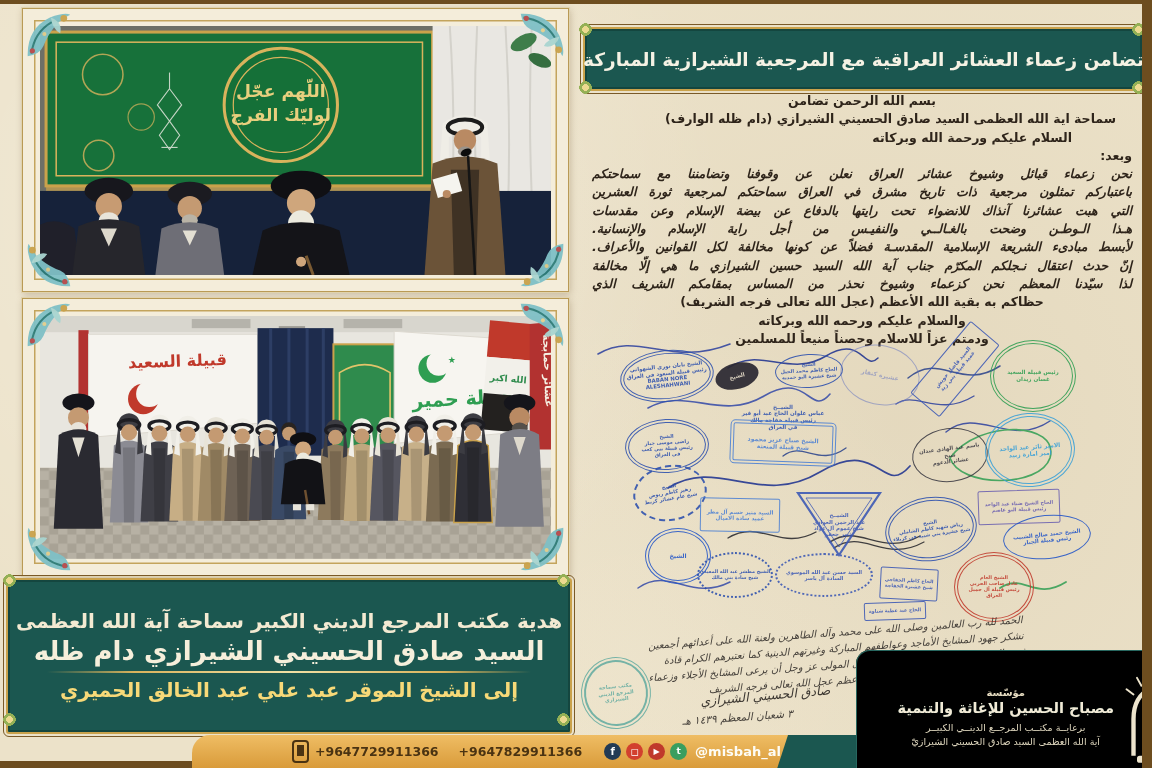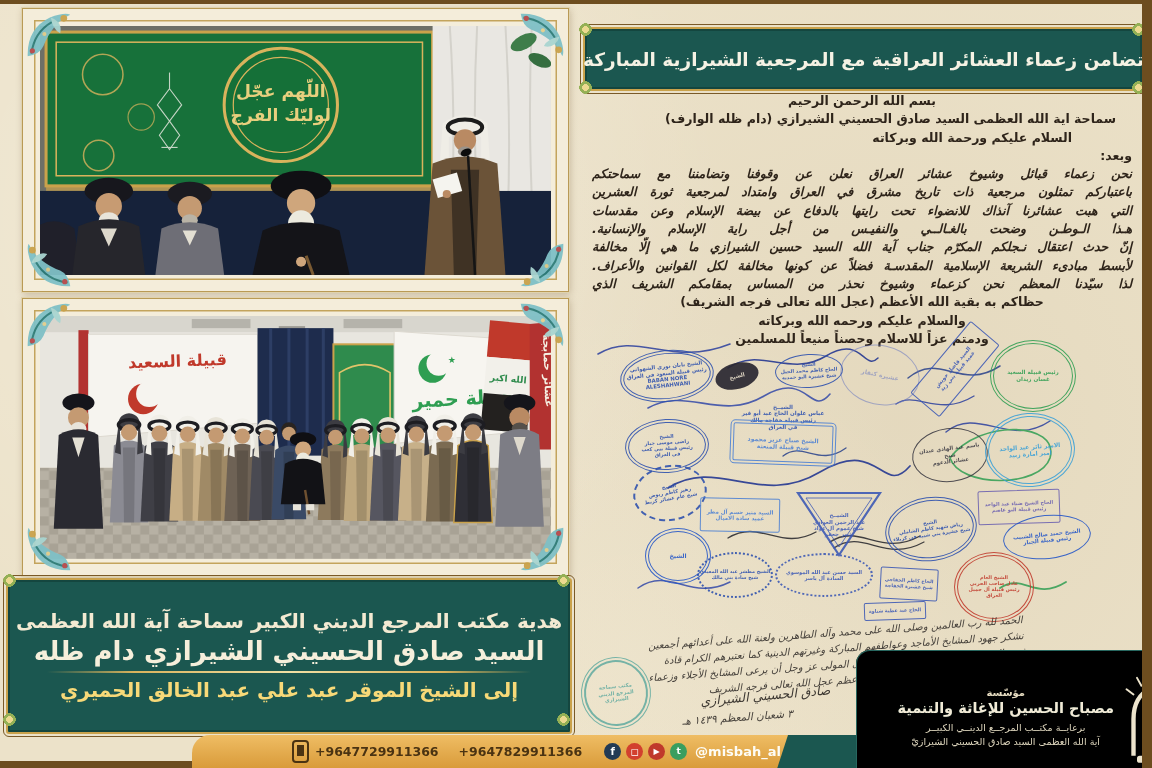--- a/index.html
+++ b/index.html
@@ -374,30 +374,30 @@
 
   <div class="ribbon" dir="rtl">
     <span>تضامن زعماء العشائر العراقية مع المرجعية الشيرازية المباركة</span>
   </div>
   <div class="orn" style="left:578px;top:22px;"></div>
   <div class="orn" style="left:1131px;top:22px;"></div>
   <div class="orn" style="left:578px;top:80px;"></div>
   <div class="orn" style="left:1131px;top:80px;"></div>
 
   <div class="letter">
-    <div class="lline l-center">بسم الله الرحمن الرحيم</div>
+    <div class="lline l-center">بسم الله الرحمن تضامن</div>
     <div class="lline l-right" style="padding-right:16px">سماحة اية الله العظمى السيد صادق الحسيني الشيرازي (دام ظله الوارف)</div>
     <div class="lline l-right" style="padding-right:60px">السلام عليكم ورحمة الله وبركاته</div>
     <div class="lline l-right">وبعد:</div>
     <div class="lline l-just">نحن زعماء قبائل وشيوخ عشائر العراق نعلن عن وقوفنا وتضامننا مع سماحتكم</div>
-    <div class="lline l-just">باعتباركم تمثلون مرجعية ذات تاريخ مشرق في العراق وامتداد لمرجعية ثورة العشرين</div>
+    <div class="lline l-just">باعتباركم تمثلون مرجعية ذات تاريخ مشرق في العراق سماحتكم لمرجعية ثورة العشرين</div>
     <div class="lline l-just">التي هبت عشائرنا آنذاك للانضواء تحت رايتها بالدفاع عن بيضة الإسلام وعن مقدسات</div>
     <div class="lline l-just">هـذا الـوطـن وضحت بالغـالــي والنفيـس من أجل راية الإسلام والإنسانية.</div>
+    <div class="lline l-just">لأبسط مبادىء الشريعة الإسلامية المقدسـة فضلاً عن كونها مخالفة لكل القوانين والأعراف.</div>
     <div class="lline l-just">إنّ حدث اعتقال نـجلكم المكرّم جناب آية الله السيد حسين الشيرازي ما هي إلّا مخالفة</div>
-    <div class="lline l-just">لأبسط مبادىء الشريعة الإسلامية المقدسـة فضلاً عن كونها مخالفة لكل القوانين والأعراف.</div>
     <div class="lline l-just">لذا سيّدنا المعظم نحن كزعماء وشيوخ نحذر من المساس بمقامكم الشريف الذي</div>
     <div class="lline l-center">حظاكم به بقية الله الأعظم (عجل الله تعالى فرجه الشريف)</div>
     <div class="lline l-center">والسلام عليكم ورحمه الله وبركاته</div>
     <div class="lline l-center">ودمتم عزاً للاسلام وحصناً منيعاً للمسلمين</div>
   </div>
 
   <svg id="sigs" width="566" height="300" viewBox="0 0 566 300">
     <g fill="none" stroke-linecap="round" opacity=".85">
       <path d="M20,18 C60,-6 92,32 152,8" stroke="#2b3f9e" stroke-width="1.6"></path>
       <path d="M150,32 C182,10 212,42 248,20 S286,36 300,22" stroke="#1a2f8f" stroke-width="1.5"></path>

